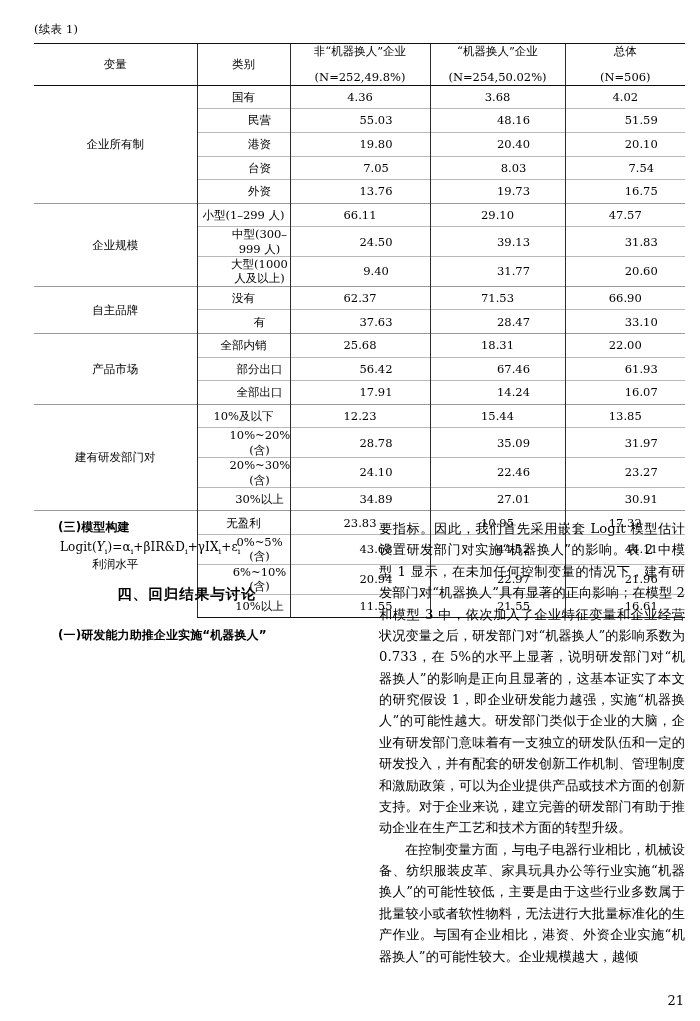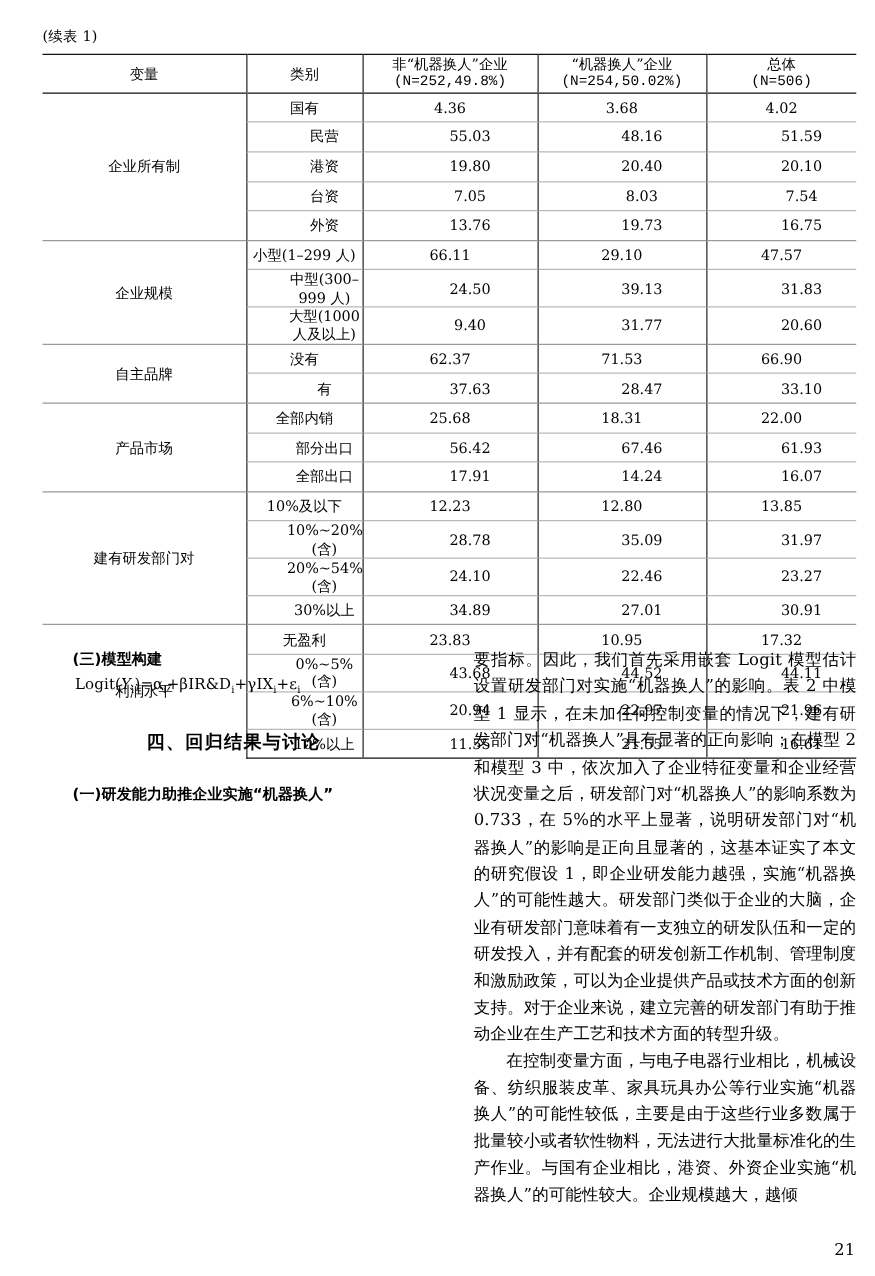--- a/index.html
+++ b/index.html
@@ -66,21 +66,21 @@
   tr.rule-top    > td, tr.rule-top    > th { border-top: 1.6px solid #111111; }
   tr.rule-head   > td, tr.rule-head   > th { border-bottom: 1.6px solid #111111; }
   tr.rule-group  > td { border-top: 1px solid #9a9a9a; }
   tr.rule-row    > td { border-top: 1px solid #b9b9b9; padding-left: 32px; }
   tr.rule-bottom > td { border-bottom: 1.6px solid #111111; }
 
   .hdr-cell {
     padding: 6px 2px 7px 2px;
   }
   .hdr-cell .l1 { display: block; }
-  .hdr-cell .l2 { display: block; margin-top: 1px; font-family: Liberation Mono, monospace; }
+  .hdr-cell .l2 { display: block; margin-top: 12px; }
   .body-cell { height: 22.6px; }
   .var-cell  { }
   .cat-cell  { }
   .num-cell  { font-family: "DejaVu Serif", "Liberation Serif", serif; }
 
   
   .columns {
     position: absolute;
     left: 34px;
     top: 518px;
@@ -265,31 +265,31 @@
         <tr class="rule-row">
           <td class="body-cell cat-cell v-cat">全部出口</td>
           <td class="body-cell num-cell v-dat">17.91</td>
           <td class="body-cell num-cell v-dat">14.24</td>
           <td class="body-cell num-cell v-dat">16.07</td>
         </tr>
         <tr class="rule-group">
           <td class="body-cell var-cell" rowspan="4">建有研发部门对</td>
           <td class="body-cell cat-cell v-cat">10%及以下</td>
           <td class="body-cell num-cell v-dat">12.23</td>
-          <td class="body-cell num-cell v-dat">12.80</td>
+          <td class="body-cell num-cell v-dat">15.44</td>
           <td class="body-cell num-cell v-dat">13.85</td>
         </tr>
         <tr class="rule-row">
           <td class="body-cell cat-cell v-cat">10%~20%(含)</td>
           <td class="body-cell num-cell v-dat">28.78</td>
           <td class="body-cell num-cell v-dat">35.09</td>
           <td class="body-cell num-cell v-dat">31.97</td>
         </tr>
         <tr class="rule-row">
-          <td class="body-cell cat-cell v-cat">20%~54%(含)</td>
+          <td class="body-cell cat-cell v-cat">20%~30%(含)</td>
           <td class="body-cell num-cell v-dat">24.10</td>
           <td class="body-cell num-cell v-dat">22.46</td>
           <td class="body-cell num-cell v-dat">23.27</td>
         </tr>
         <tr class="rule-row">
           <td class="body-cell cat-cell v-cat">30%以上</td>
           <td class="body-cell num-cell v-dat">34.89</td>
           <td class="body-cell num-cell v-dat">27.01</td>
           <td class="body-cell num-cell v-dat">30.91</td>
         </tr>

